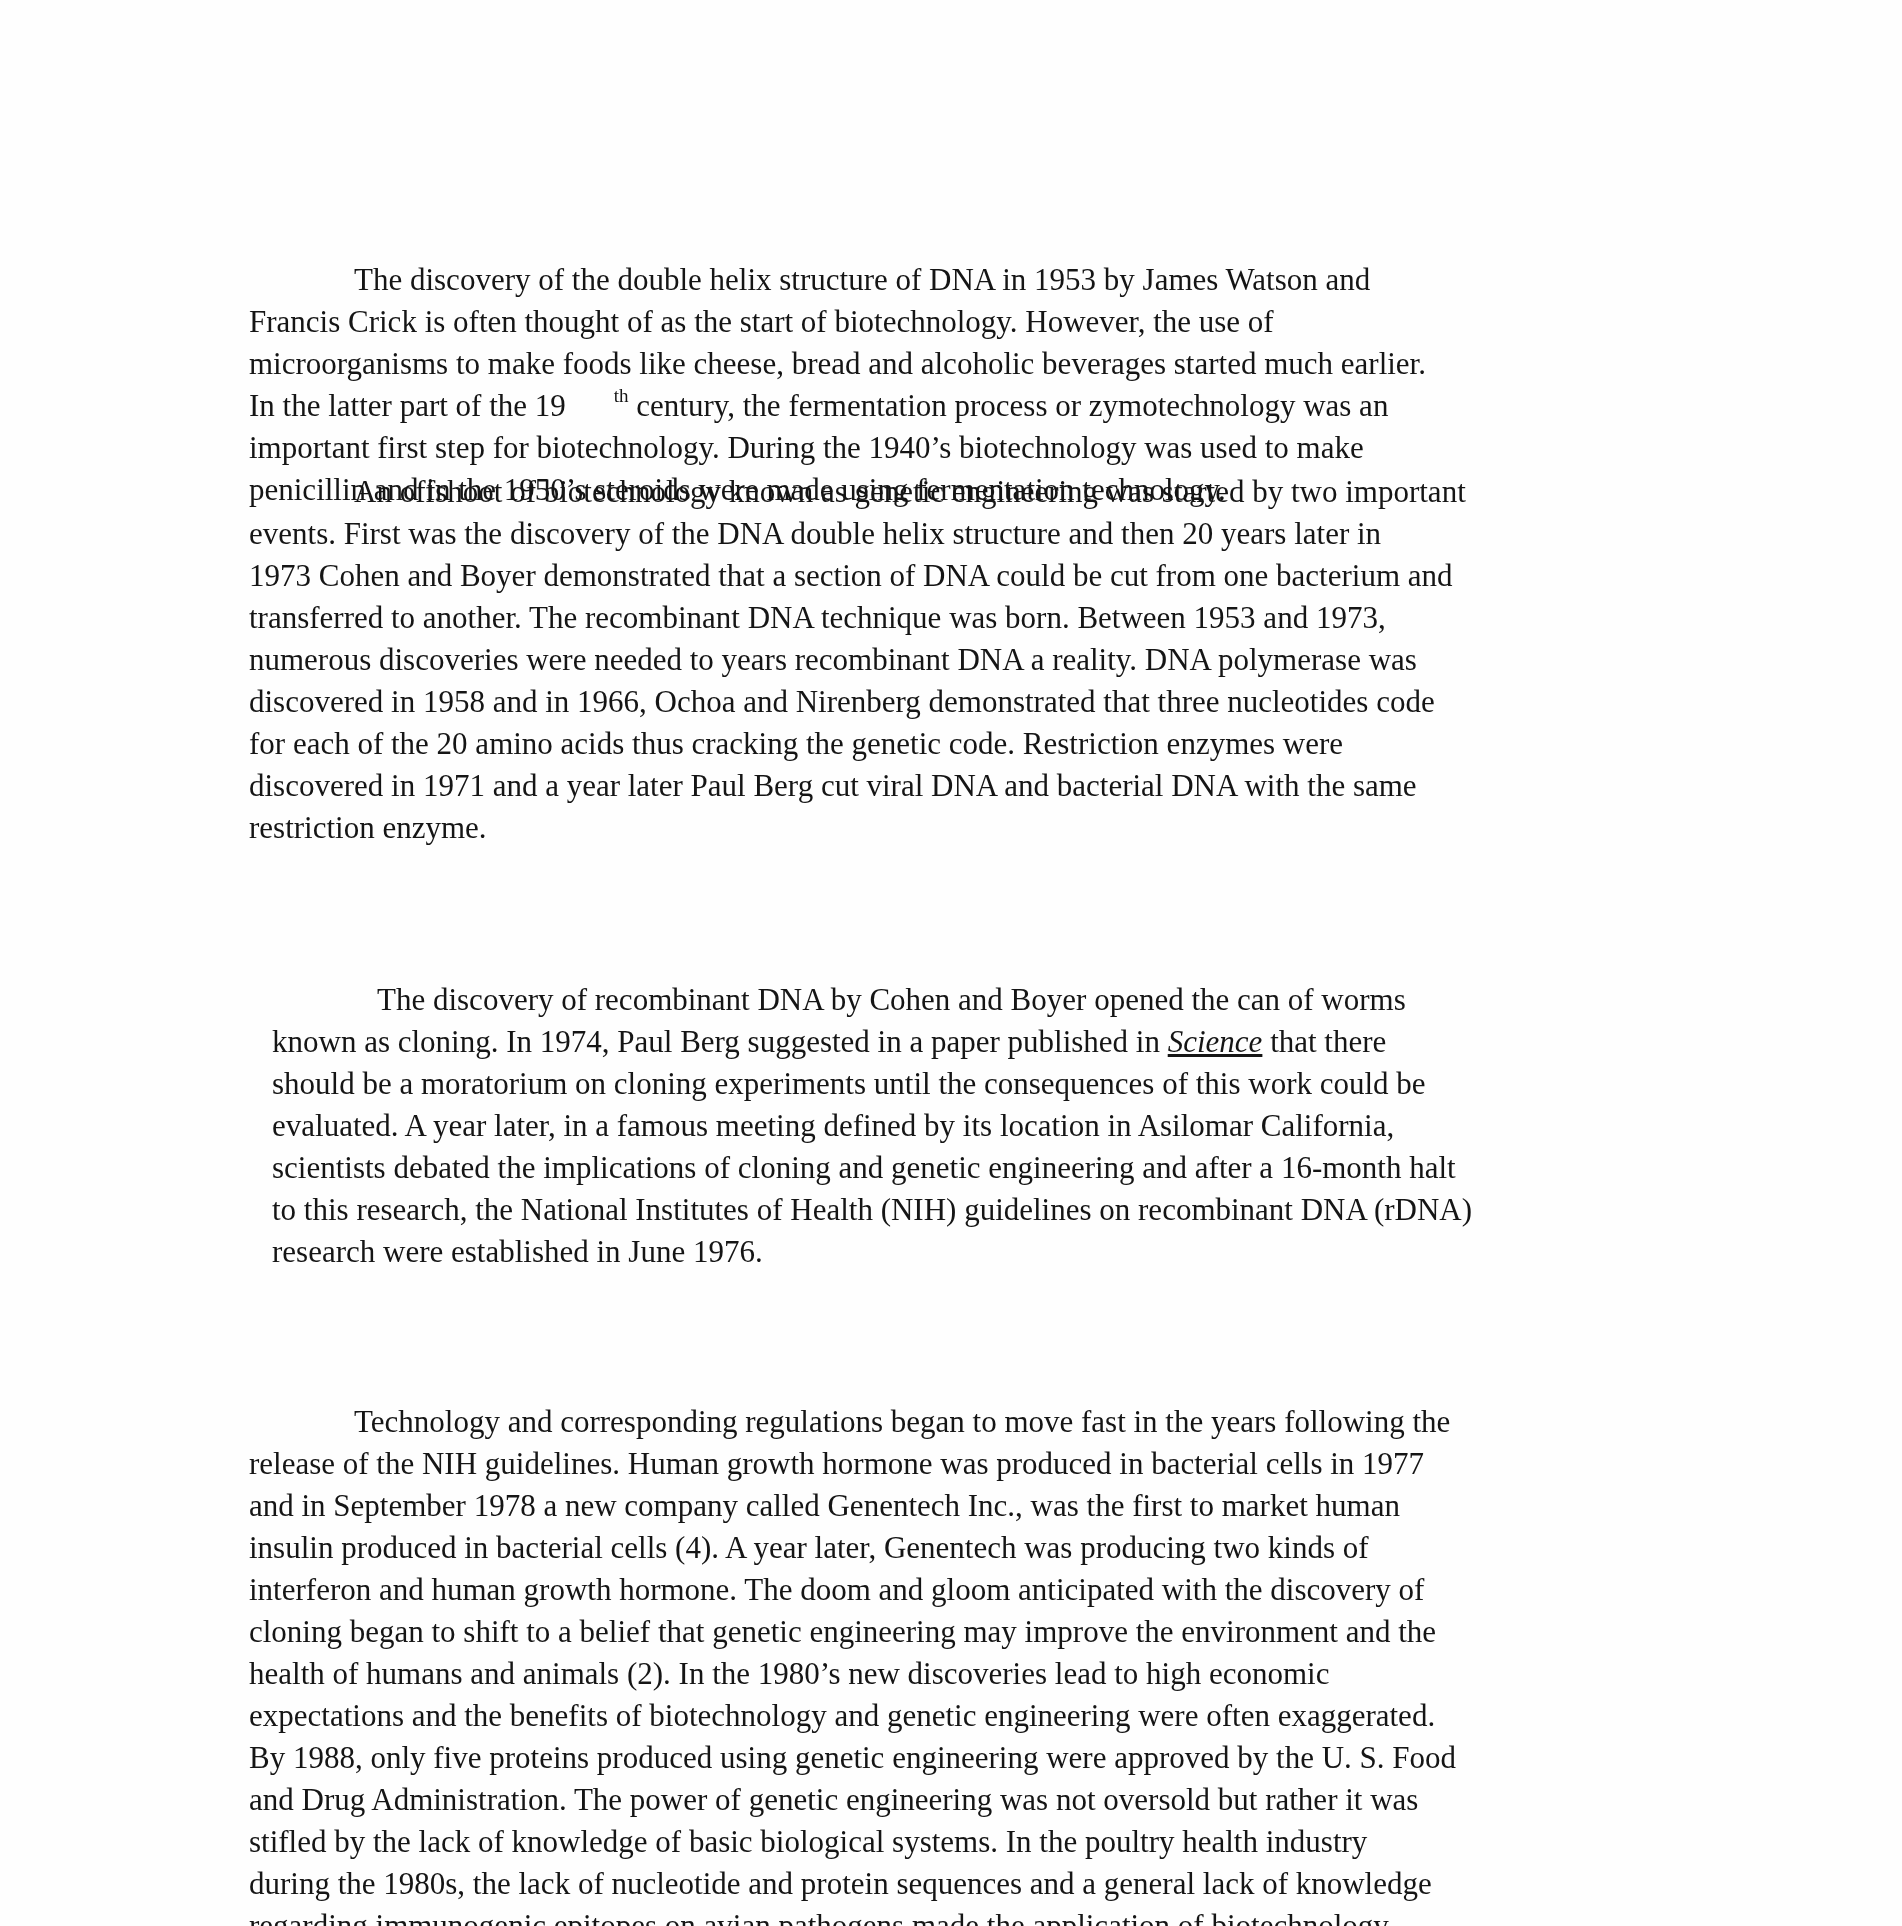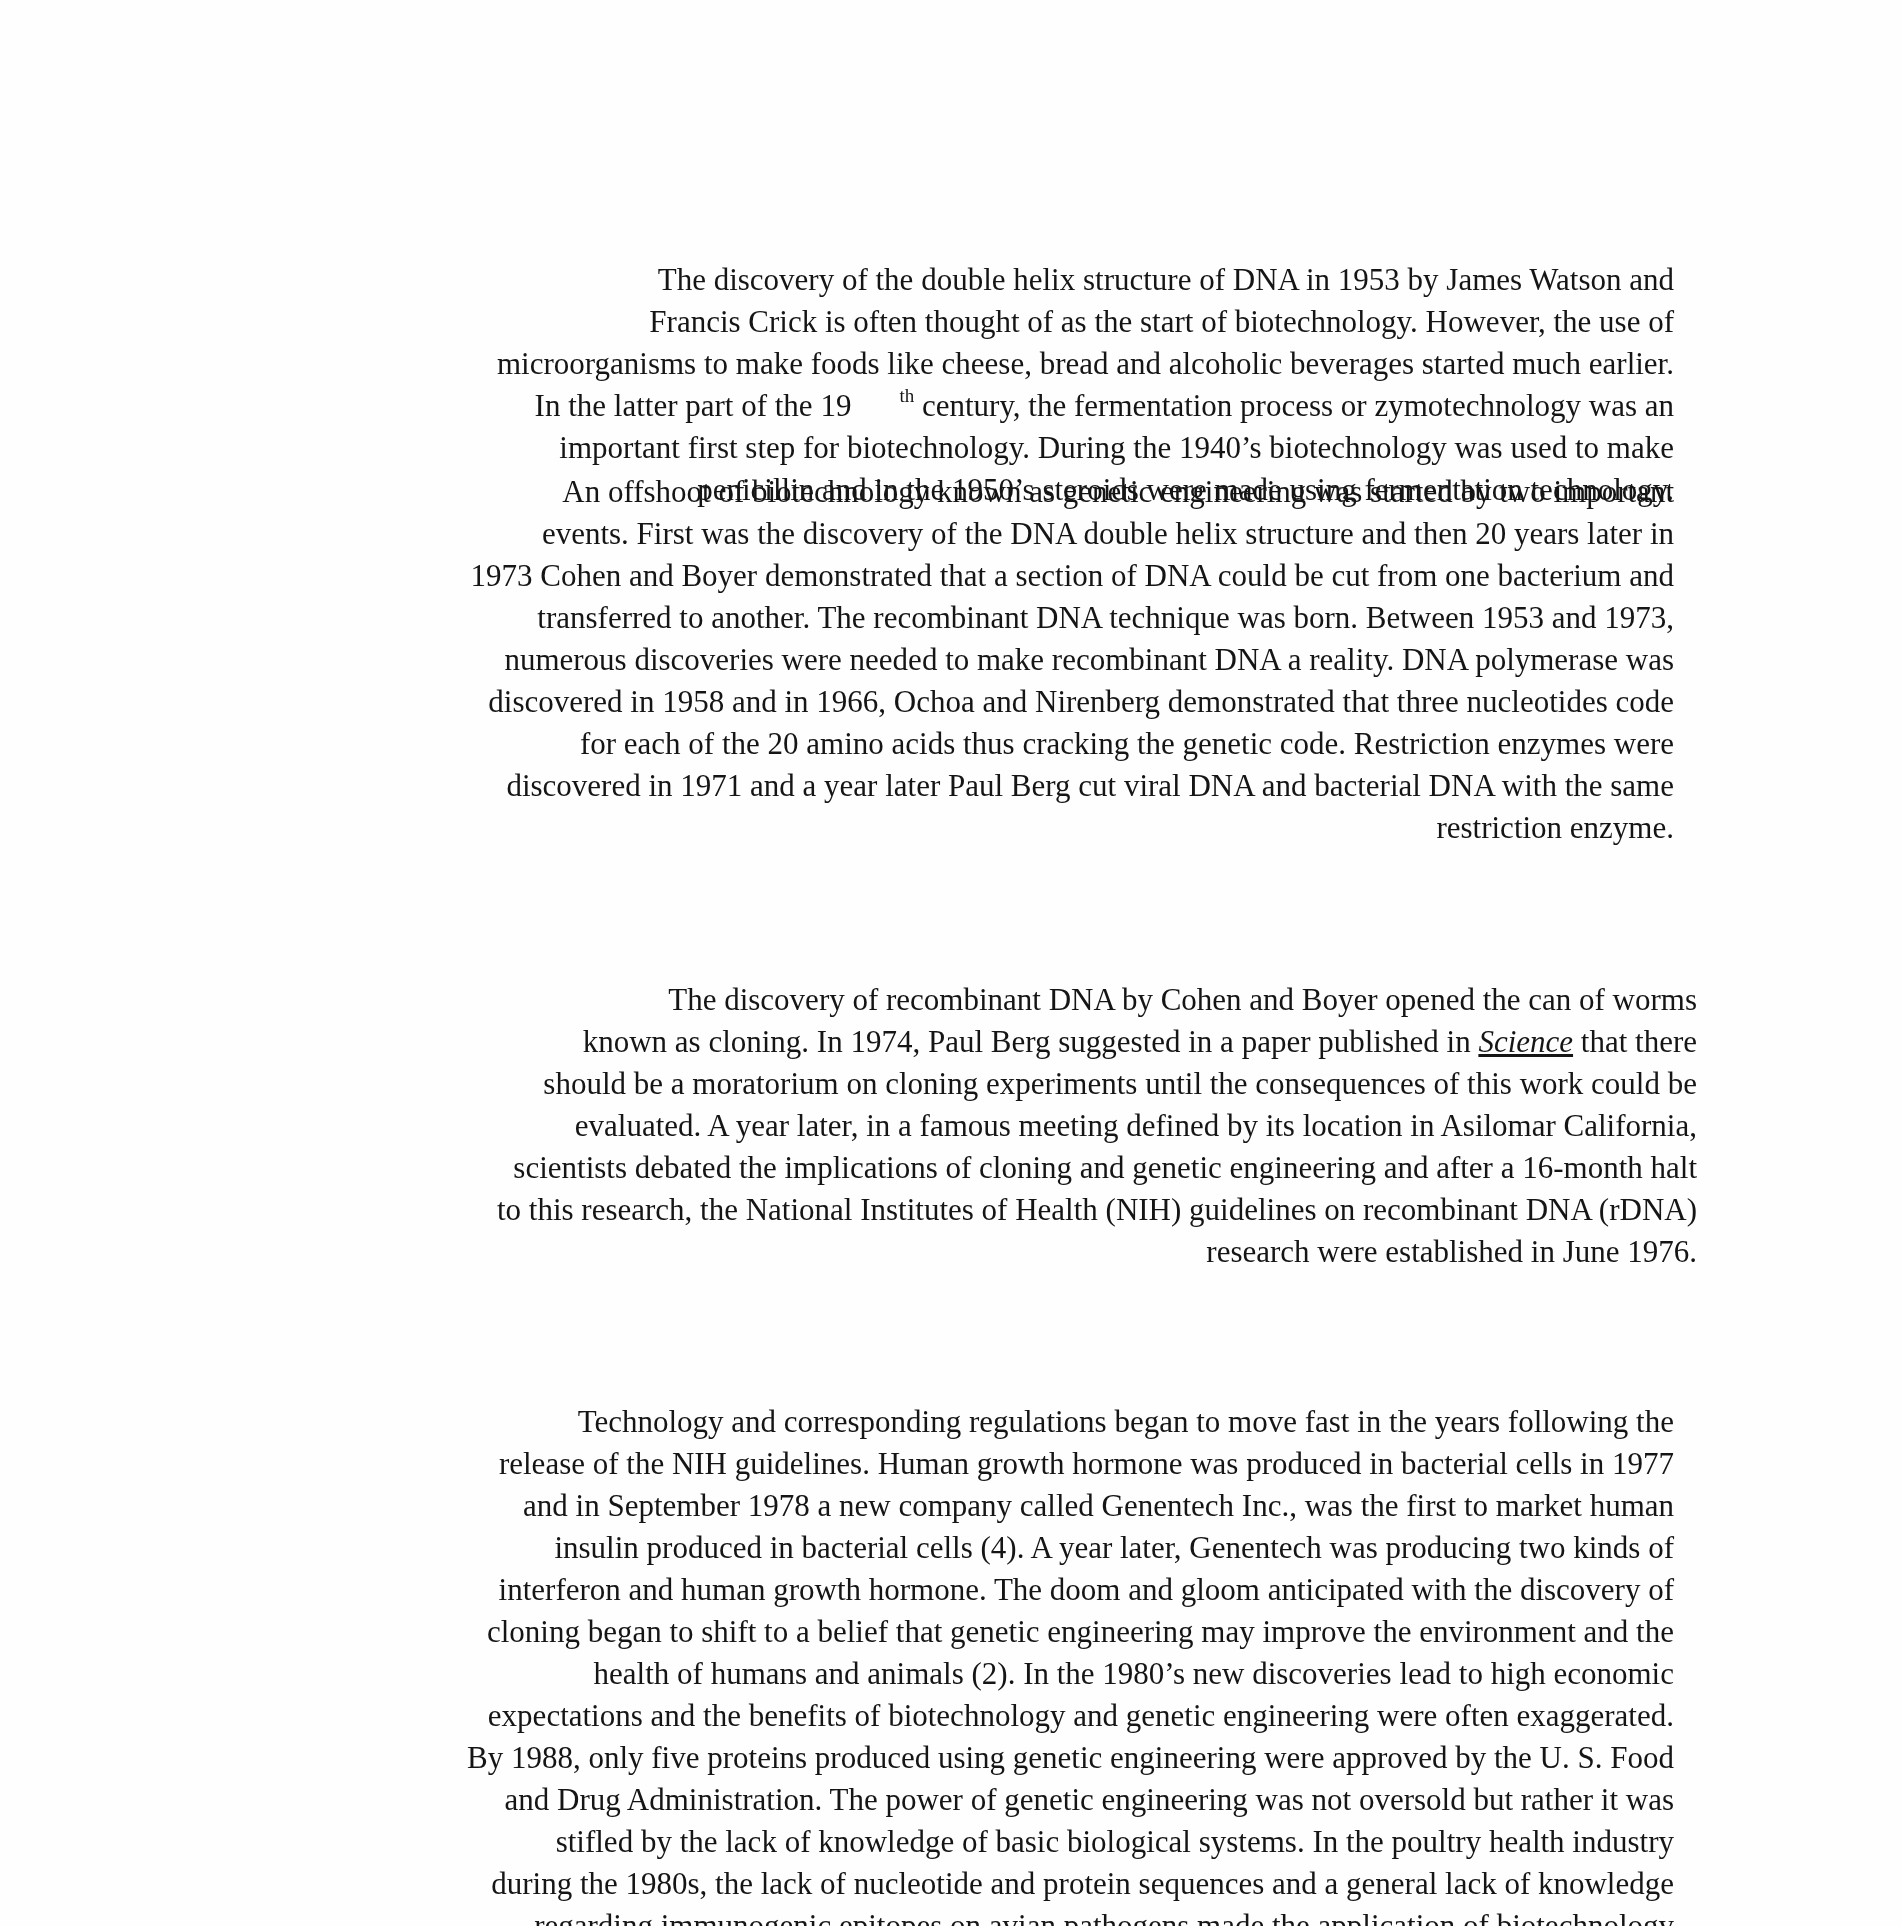--- a/index.html
+++ b/index.html
@@ -12,21 +12,21 @@
     position: absolute;
     left: 249px;
     width: 1425px;
     font-family: "Liberation Serif", "DejaVu Serif", serif;
     font-size: 31px;
     line-height: 42px;
     color: #151515;
     margin: 0;
     white-space: nowrap;
   }
-  .line { display: block; height: 42px; text-align: right; }
+  .line { display: block; height: 42px; }
   .line.indent { padding-left: 105px; }
   .para sup { font-size: 19px; line-height: 0; position: relative; top: -2.3px; margin-left: 48px; }
   .para em { font-style: italic; text-decoration: underline; }
   #p1 { top: 259px; }
   #p2 { top: 471px; }
   #p3 { top: 979px; margin-left: 23px; }
   #p4 { top: 1401px; }
 </style>
 </head>
 <body>
@@ -39,21 +39,21 @@
     <span class="line"><span>In the latter part of the 19</span><sup>th</sup><span> century, the fermentation process or zymotechnology was an</span></span>
     <span class="line">important first step for biotechnology.  During the 1940’s biotechnology was used to make</span>
     <span class="line">penicillin and in the 1950’s steroids were made using fermentation technology.</span>
   </div>
 
   <div class="para" id="p2">
     <span class="line indent">An offshoot of biotechnology known as genetic engineering was started by two important</span>
     <span class="line">events.  First was the discovery of the DNA double helix structure and then 20 years later in</span>
     <span class="line">1973 Cohen and Boyer demonstrated that a section of DNA could be cut from one bacterium and</span>
     <span class="line">transferred to another.  The recombinant DNA technique was born.  Between 1953 and 1973,</span>
-    <span class="line">numerous discoveries were needed to make recombinant DNA a reality.  DNA polymerase was</span>
+    <span class="line">numerous discoveries were needed to years recombinant DNA a reality.  DNA polymerase was</span>
     <span class="line">discovered in 1958 and in 1966, Ochoa and Nirenberg demonstrated that three nucleotides code</span>
     <span class="line">for each of the 20 amino acids thus cracking the genetic code.  Restriction enzymes were</span>
     <span class="line">discovered in 1971 and a year later Paul Berg cut viral DNA and bacterial DNA with the same</span>
     <span class="line">restriction enzyme.</span>
   </div>
 
   <div class="para" id="p3">
     <span class="line indent">The discovery of recombinant DNA by Cohen and Boyer opened the can of worms</span>
     <span class="line"><span>known as cloning.  In 1974, Paul Berg suggested in a paper published in </span><em>Science</em><span> that there</span></span>
     <span class="line">should be a moratorium on cloning experiments until the consequences of this work could be</span>

